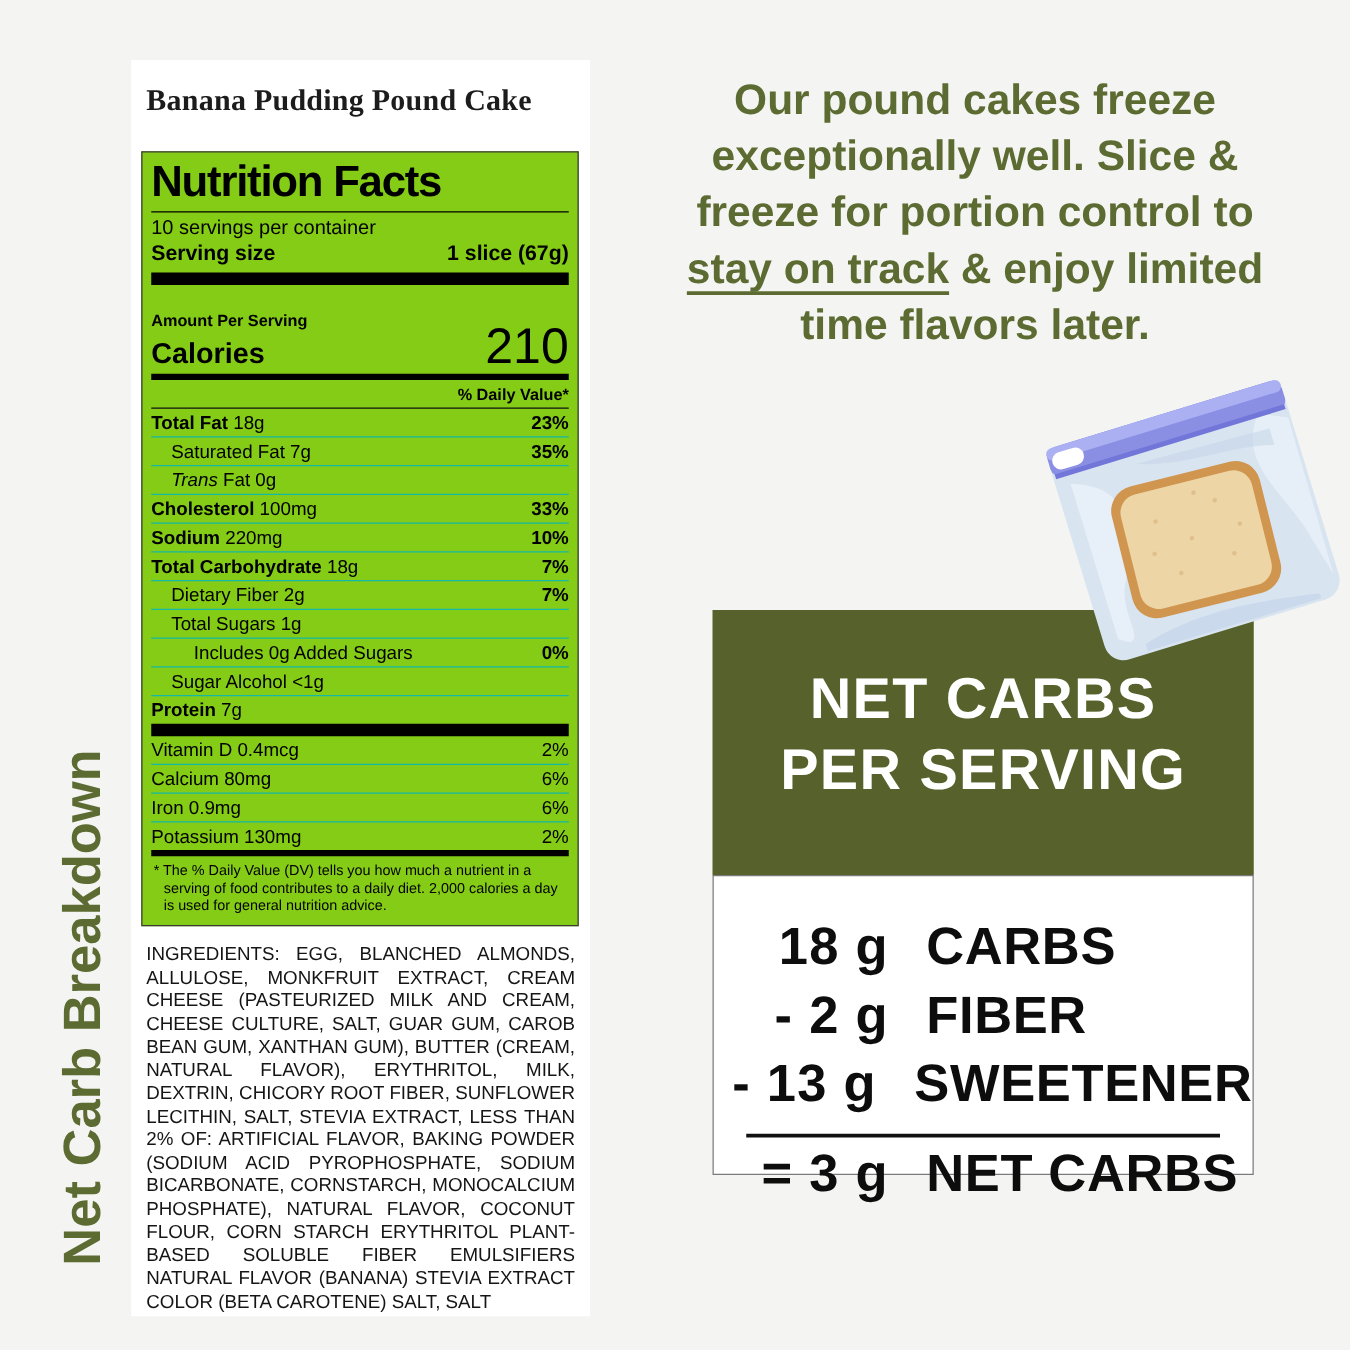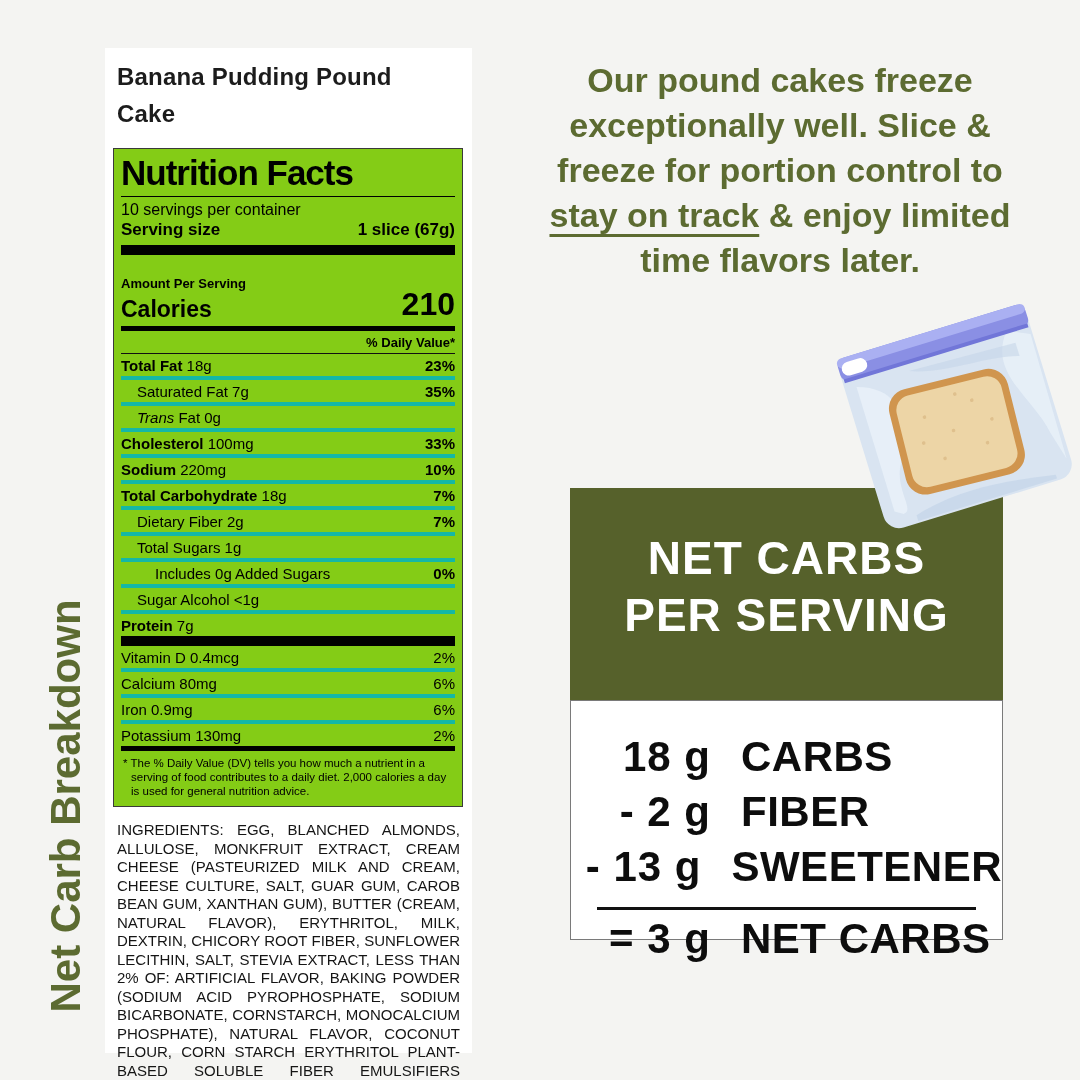--- a/index.html
+++ b/index.html
@@ -9,40 +9,40 @@
     font-family:"Liberation Sans", sans-serif;
     color:#111;
   }
   
   .card{
     position:absolute;left:105px;top:48px;width:367px;height:1005px;
     background:#ffffff;
   }
   .product-title{
     padding:10px 16px 0 12px;font-size:24px;font-weight:700;
-    color:#1c1c1c;line-height:37px;letter-spacing:.2px;
+    color:#1c1c1c;line-height:47px;letter-spacing:.2px;font-family:Liberation Serif, serif;
   }
   .nf-box{
     margin:16px 0 0 8px;width:350px;box-sizing:border-box;
     border:1px solid #3a3a3a;background:#84cc16;padding:0 7px 2px;color:#000;
   }
   .nf-title{
     font-size:35px;font-weight:700;letter-spacing:-1px;
     padding:4px 0 3px;border-bottom:1px solid #000;white-space:nowrap;
   }
   .nf-servings{font-size:16px;padding-top:4px;}
   .nf-serving-row{display:flex;justify-content:space-between;font-weight:700;font-size:17px;padding:1px 0 5px;}
   .bar-thick{height:10px;background:#000;}
   .bar-med{height:5px;background:#000;}
   .nf-amount{font-size:13px;font-weight:700;padding-top:21px;}
   .nf-cal-row{display:flex;justify-content:space-between;align-items:flex-end;margin-top:-6px;padding-bottom:3px;}
   .nf-cal-label{font-size:23px;font-weight:700;}
-  .nf-cal-value{font-size:32px;font-weight:700;line-height:38px;}
+  .nf-cal-value{font-size:40px;font-weight:400;line-height:38px;}
   .nf-dv-head{text-align:right;font-size:13px;font-weight:700;padding:4px 0 3px;border-bottom:1px solid #111;}
-  .nf-row{display:flex;justify-content:space-between;font-size:15px;padding:3px 0 2px;border-bottom:4px solid #14b8a6;}
+  .nf-row{display:flex;justify-content:space-between;font-size:15px;padding:3px 0 2px;border-bottom:1px solid #14b8a6;}
   .nf-row.noline{border-bottom:none;}
   .nm i{font-style:italic;}
   .ind1{padding-left:16px;}
   .ind2{padding-left:34px;}
   .dvb{font-weight:700;}
   .nf-foot{font-size:11.5px;line-height:14px;padding:5px 2px 6px 10px;text-indent:-8px;}
   .ingredients{margin:14px 12px 0 12px;font-size:15px;line-height:18.5px;text-align:justify;color:#151515;}
 
   
   .sidebar-label{

